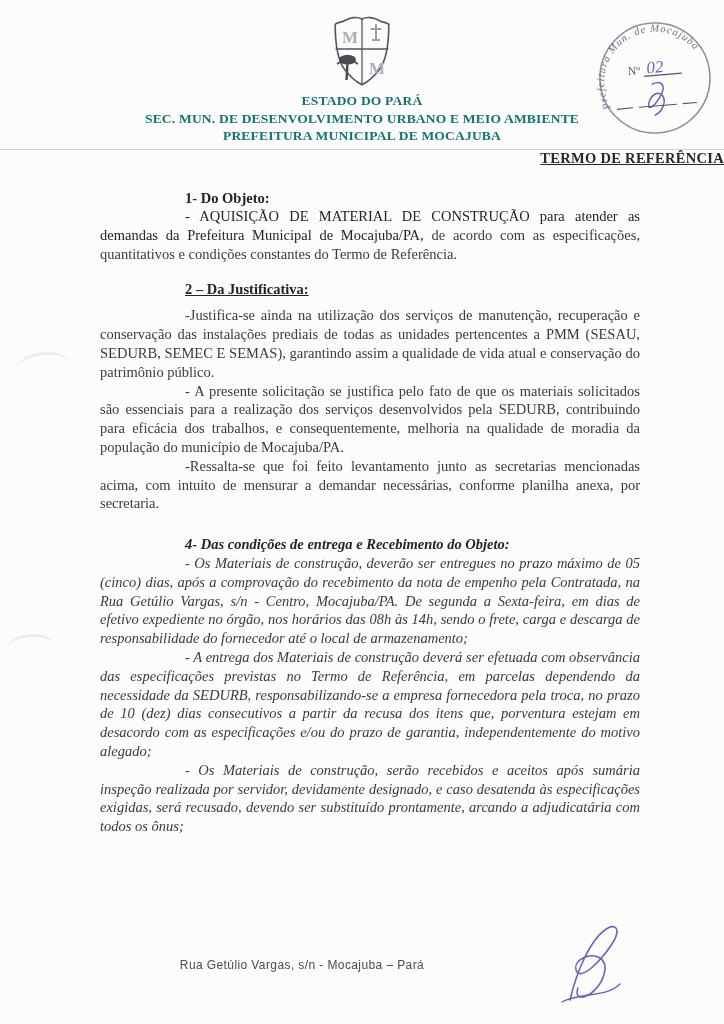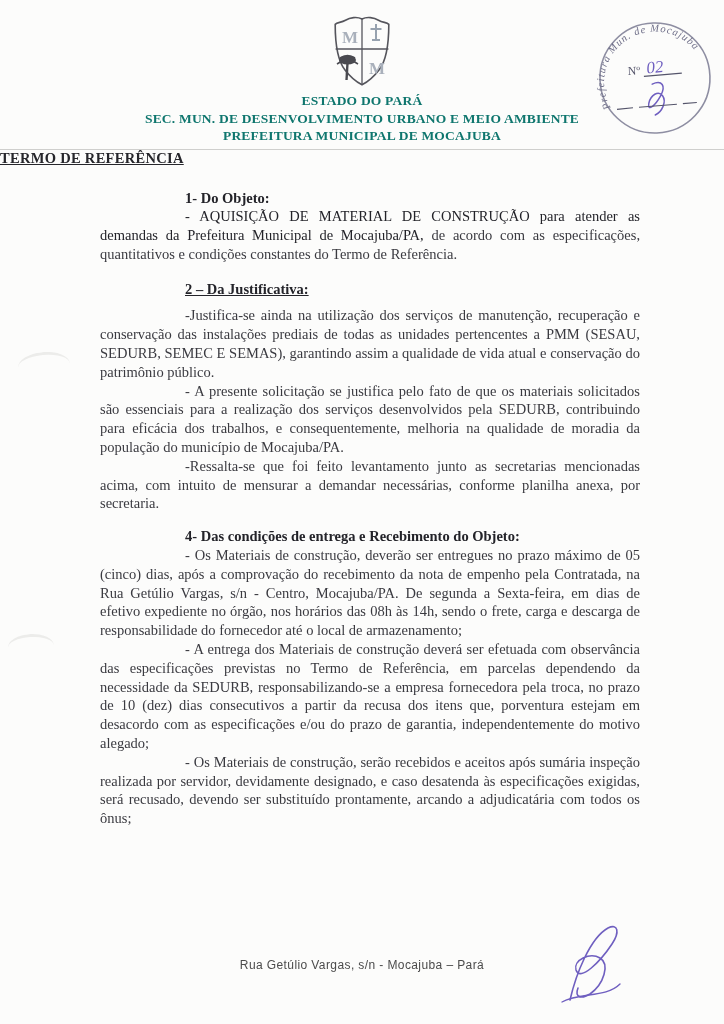--- a/index.html
+++ b/index.html
@@ -6,34 +6,34 @@
   .page{
     position:relative;width:724px;height:1024px;margin:0 auto;
     background:#fcfcfb;overflow:hidden;
     font-family:"Liberation Serif","DejaVu Serif",serif;
     color:#3a3a40;
   }
   
   .crest{display:block;margin:16px auto 4px;}
   .hdr-line{text-align:center;font-weight:700;font-size:13.5px;line-height:17.5px;color:#0f766e;letter-spacing:.2px;}
   .scan-rule{position:absolute;top:149px;left:0;width:724px;border-top:1px solid #cfcfcd;}
-  .doc-title{text-align:left;margin-top:5px;font-weight:700;font-size:14.5px;color:#26262b;}
+  .doc-title{text-align:right;margin-top:5px;font-weight:700;font-size:14.5px;color:#26262b;}
   .doc-title span{text-decoration:underline;letter-spacing:.3px;}
   
   .content{margin:22px 84px 0 100px;font-size:14.5px;line-height:18.8px;}
   .sec{margin:0;}
   .sec-h{font-weight:700;margin:0 0 0 85px;color:#232329;}
   .sec-h.gap{margin-bottom:8px;text-decoration:underline;}
   .para{margin:0;text-align:justify;text-indent:85px;}
   .sec2{margin-top:16px;}
   .sec3{margin-top:14px;}
-  .sec4{margin-top:14px;}
+  .sec4{margin-top:22px;font-style:italic;}
   .lead-bold{font-weight:400;color:#232329;}
   
-  .footer{position:absolute;top:958px;left:0;width:724px;text-align:center;
+  .footer{position:absolute;top:958px;left:0;width:604px;text-align:center;
     font-family:"Liberation Sans","DejaVu Sans",sans-serif;font-size:12px;color:#4b4b4b;letter-spacing:.4px;}
   
   .stamp{position:absolute;left:592px;top:18px;transform:rotate(-2deg);}
   
   .signature{position:absolute;left:554px;top:922px;}
   
   .artifact{position:absolute;border-top:3px solid #e9e9e7;border-radius:50%;opacity:.8;}
   .artifact.a1{left:18px;top:352px;width:52px;height:24px;transform:rotate(-5deg);}
   .artifact.a2{left:8px;top:634px;width:46px;height:22px;transform:rotate(-3deg);}
 </style>

